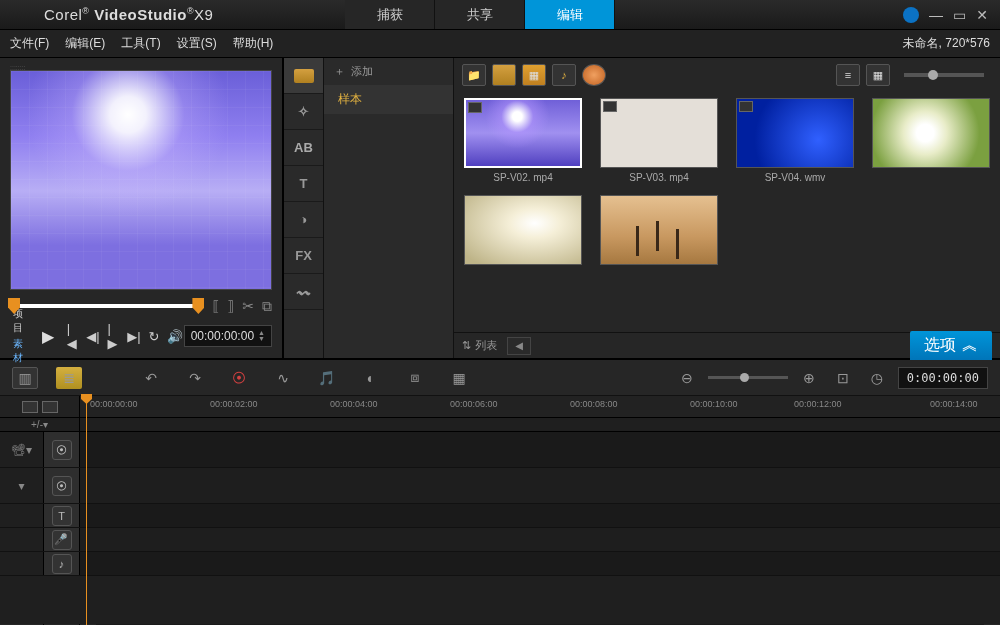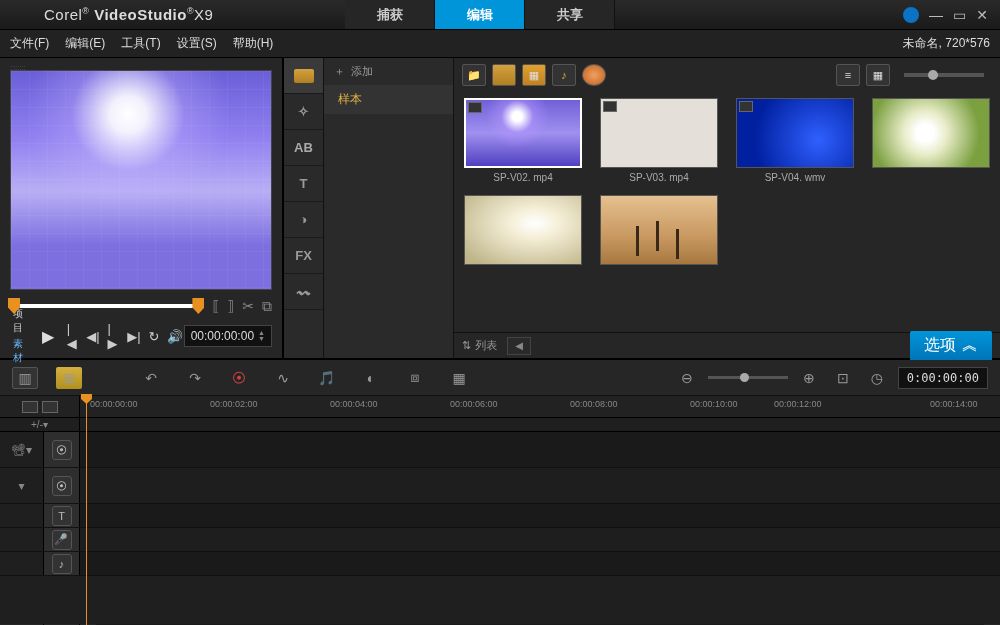--- a/index.html
+++ b/index.html
@@ -3,21 +3,21 @@
 <meta charset="utf-8">
 <style>
 * { margin: 0; padding: 0; box-sizing: border-box; font-family: "Microsoft YaHei", Arial, sans-serif; }
 body { width: 1000px; height: 625px; background: #1a1a1a; color: #ccc; overflow: hidden; font-size: 11px; }
 
 
 .titlebar { height: 30px; background: linear-gradient(#2a2a2a, #1a1a1a); display: flex; align-items: center; border-bottom: 1px solid #000; padding-left: 32px; }
 .logo { color: #ddd; font-size: 15px; padding: 0 12px; letter-spacing: 0.5px; }
 .logo sup { font-size: 9px; }
 .mode-tabs { display: flex; margin-left: 120px; height: 100%; }
-.mode-tab { width: 90px; display: flex; align-items: center; justify-content: center; color: #ccc; font-size: 13px; cursor: pointer; background: #262626; border-right: 1px solid #111; font-weight: bold; }
+.mode-tab { width: 90px; display: flex; align-items: center; justify-content: center; color: #ccc; font-size: 13px; cursor: pointer; background: #262626; border-right: 1px solid #111; }
 .mode-tab.active { background: #0095d9; color: #fff; }
 .winctrl { margin-left: auto; display: flex; gap: 10px; padding-right: 12px; align-items: center; font-size: 14px; color: #bbb; }
 .winctrl span { cursor: pointer; }
 .globeicon { width:16px; height:16px; background:#0b72c4; border-radius:50%; display:inline-block; }
 
 
 .menubar { height: 28px; background: #222; display: flex; align-items: center; padding: 0 10px; border-bottom: 1px solid #000; }
 .menuitem { margin-right: 16px; color: #ddd; font-size: 12px; cursor: pointer; }
 .proj-info { margin-left: auto; color: #ddd; font-size: 12px; }
 
@@ -146,22 +146,22 @@
 </style>
 </head>
 <body>
 
 <div class="titlebar">
   <div class="logo">
     <span>Corel</span><sup>®</sup> <b>VideoStudio</b><sup>®</sup><span>X9</span>
   </div>
   <div class="mode-tabs">
     <div class="mode-tab">捕获</div>
+    <div class="mode-tab">共享</div>
     <div class="mode-tab active">编辑</div>
-    <div class="mode-tab">共享</div>
   </div>
   <div class="winctrl">
     <span class="globeicon"></span>
     <span>—</span>
     <span>▭</span>
     <span>✕</span>
   </div>
 </div>
 
 <div class="menubar">
@@ -346,21 +346,21 @@
       <div class="tl-head-icon"></div>
     </div>
     <div class="tl-ruler">
       <div class="playhead"></div>
       <span class="ruler-mark" style="left:10px">00:00:00:00</span>
       <span class="ruler-mark" style="left:130px">00:00:02:00</span>
       <span class="ruler-mark" style="left:250px">00:00:04:00</span>
       <span class="ruler-mark" style="left:370px">00:00:06:00</span>
       <span class="ruler-mark" style="left:490px">00:00:08:00</span>
       <span class="ruler-mark" style="left:610px">00:00:10:00</span>
-      <span class="ruler-mark" style="left:694px">00:00:12:00</span>
+      <span class="ruler-mark" style="left:714px">00:00:12:00</span>
       <span class="ruler-mark" style="left:850px">00:00:14:00</span>
     </div>
   </div>
 
   <div class="tl-plusrow">
     <div class="tl-head-col">+/-▾</div>
     <div style="flex:1"></div>
   </div>
 
   <div class="tl-tracks">

